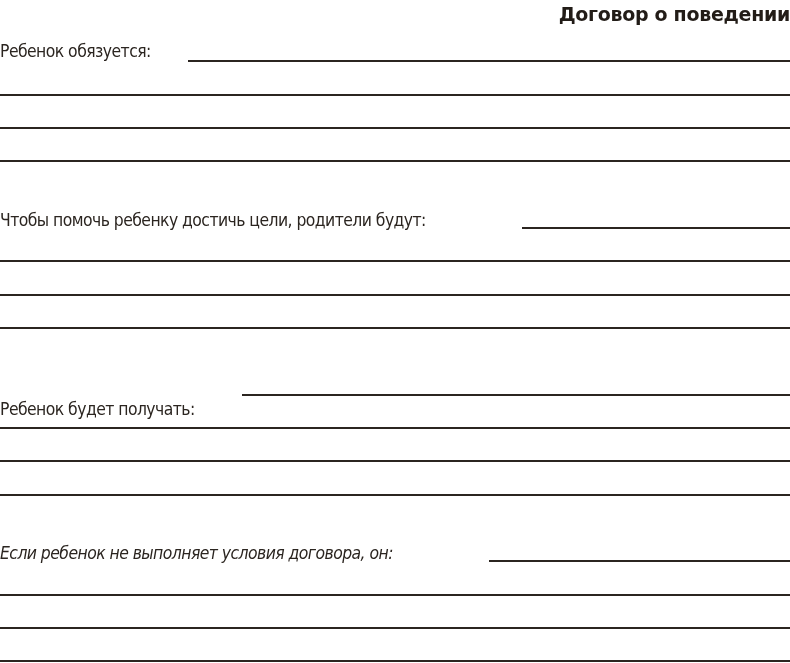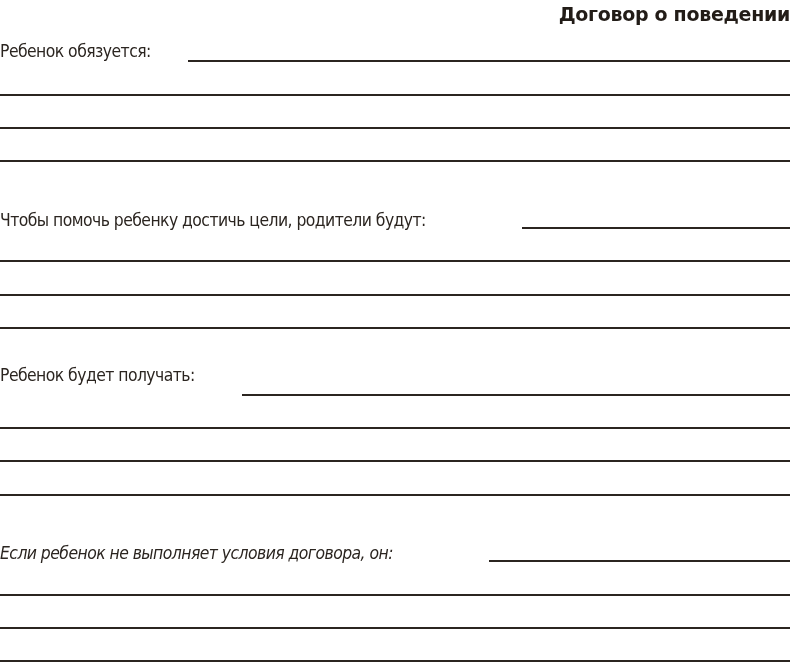--- a/index.html
+++ b/index.html
@@ -73,21 +73,21 @@
     <div class="label-row" style="top:205px;">
       <span class="label">Чтобы помочь ребенку достичь цели, родители будут:</span>
     </div>
     <div class="rule" style="top:227px; left:522px;"></div>
     <div class="rule full" style="top:260px;"></div>
     <div class="rule full" style="top:294px;"></div>
     <div class="rule full" style="top:327px;"></div>
   </div>
 
   <div>
-    <div class="label-row" style="top:360px;">
+    <div class="label-row" style="top:394px;">
       <span class="label">Ребенок будет получать:</span>
     </div>
     <div class="rule" style="top:394px; left:242px;"></div>
     <div class="rule full" style="top:427px;"></div>
     <div class="rule full" style="top:460px;"></div>
     <div class="rule full" style="top:494px;"></div>
   </div>
 
   <div>
     <div class="label-row" style="top:538px;font-style:italic;">

